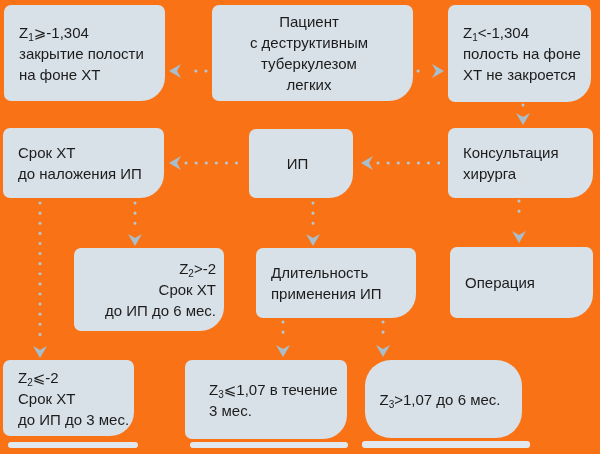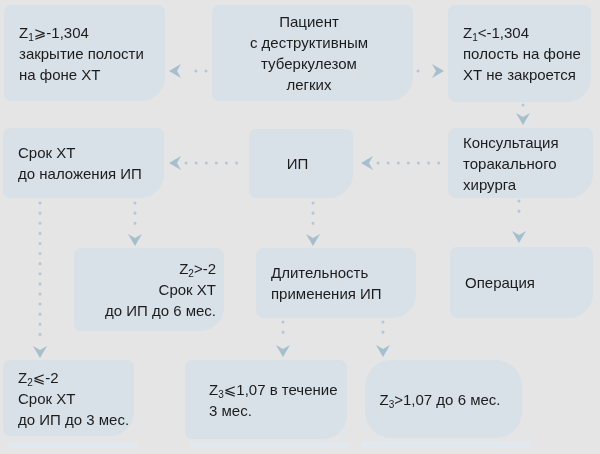--- a/index.html
+++ b/index.html
@@ -1,18 +1,18 @@
 <!DOCTYPE html>
 <html><head>
 <meta charset="utf-8">
 <title>Diagram</title>
 <style>
   html,body{margin:0;padding:0;background:#ffffff;}
   .stage{
-    position:relative;width:600px;height:454px;overflow:hidden;background:#e5e5e5;
+    position:relative;width:600px;height:454px;overflow:hidden;background:#f97316;
     font-family:"Liberation Sans","DejaVu Sans",sans-serif;color:#1c1c1c;
   }
   .box{
     position:absolute;background:#d8e1e8;box-sizing:border-box;
     border-radius:7px 7px 24px 7px;
     display:flex;flex-direction:column;justify-content:center;
     font-size:15px;line-height:21px;
     padding:6px 8px 6px 15px;text-align:left;
   }
   .box.center{align-items:center;text-align:center;padding-left:1px;padding-right:8px;}
@@ -100,21 +100,20 @@
     <div class="ln">Срок ХТ</div>
     <div class="ln">до наложения ИП</div>
   </div>
 
   <div class="box center" style="left:249px;top:129px;width:104px;height:69px;">
     <div class="ln">ИП</div>
   </div>
 
   <div class="box" style="left:448px;top:128px;width:145px;height:70px;">
     <div class="ln">Консультация</div>
-    <div class="ln">торакального</div>
     <div class="ln">хирурга</div>
   </div>
 
   <div class="box pad18" style="left:74px;top:248px;width:150px;height:83px;text-align:right;">
     <div class="ln"><span>Z</span><sub>2</sub><span>&gt;-2</span></div>
     <div class="ln">Срок ХТ</div>
     <div class="ln">до ИП до 6 мес.</div>
   </div>
 
   <div class="box" style="left:256px;top:248px;width:160px;height:70px;">

